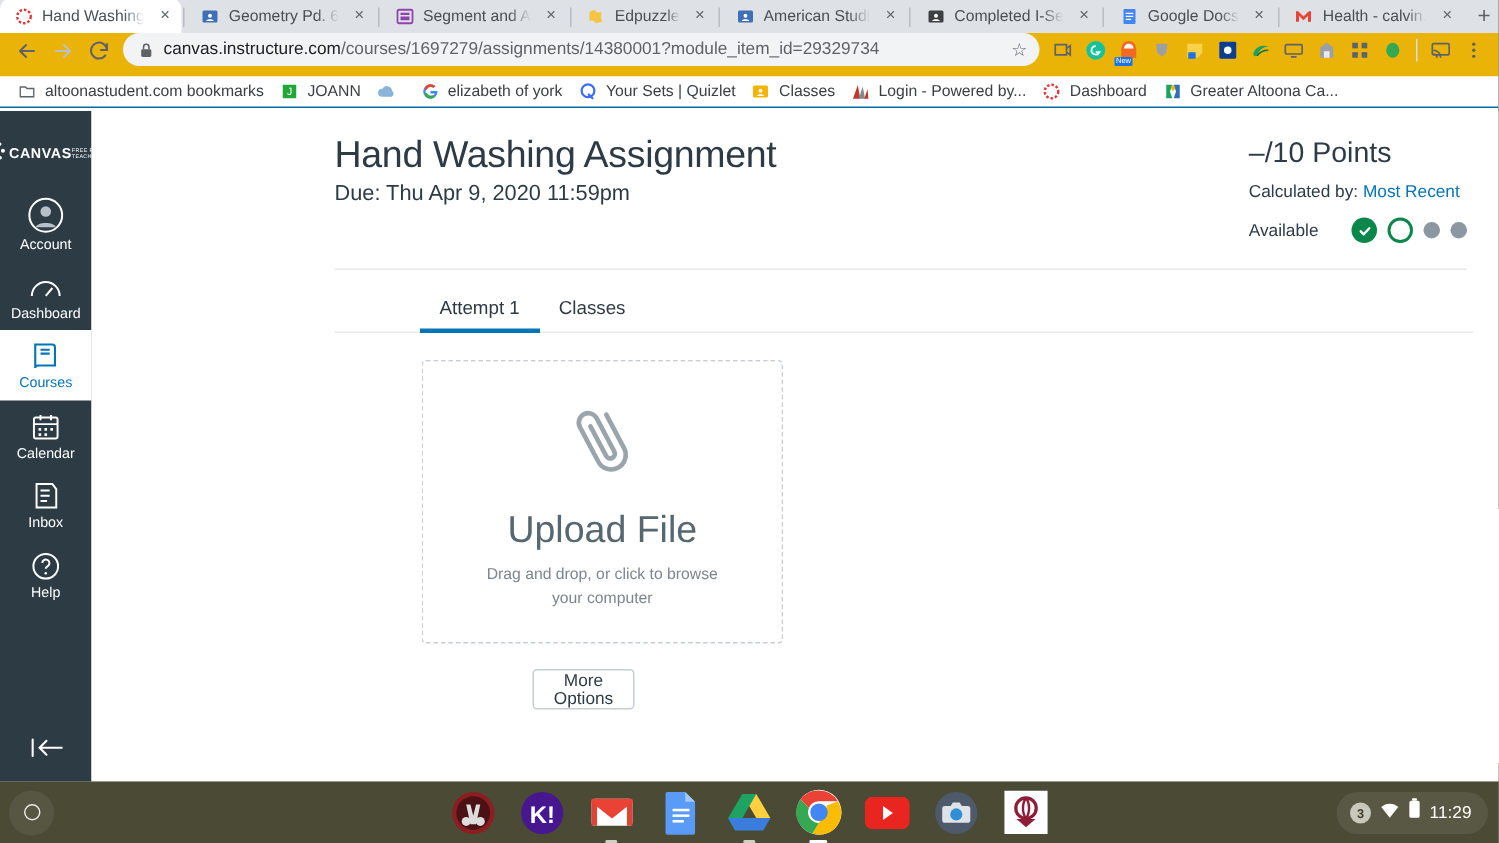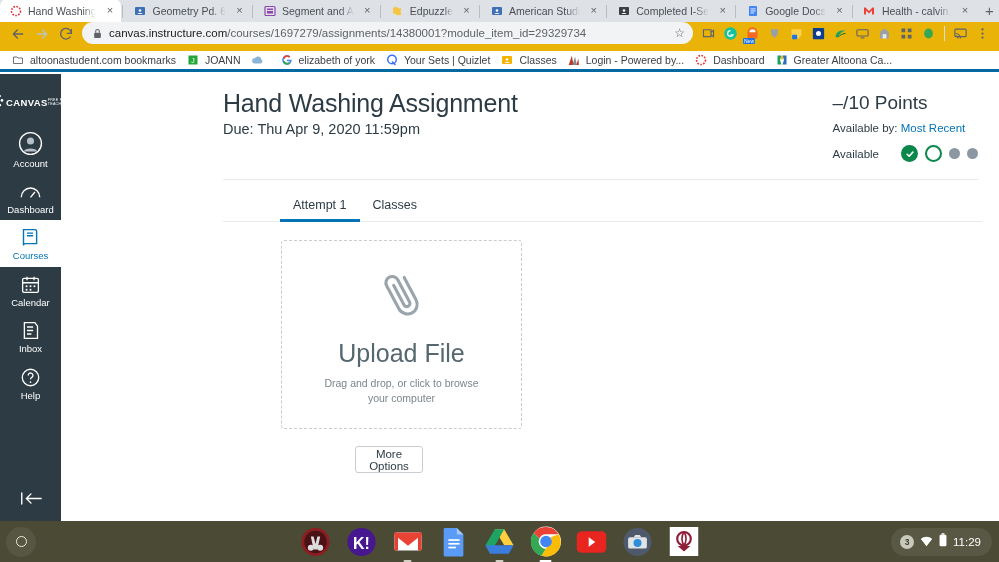--- a/index.html
+++ b/index.html
@@ -111,21 +111,21 @@
   }
   .vsep { width:1px; height:15px; background:#dadce0; margin:0 4px; }
 
   
   .bookmarks {
     height: 21px;
     background: #fff;
     display: flex;
     align-items: center;
     padding: 0 6px;
-    border-bottom: 3px solid #0369a1;
+    border-bottom: 1px solid #0369a1;
     overflow: hidden;
   }
   .bm {
     display: flex; align-items: center;
     font-size: 10.5px; color: #3c4043;
     padding: 0 5px;
     white-space: nowrap;
     flex: 0 0 auto;
   }
   .bm .bmico {
@@ -752,21 +752,21 @@
     <div class="content">
 
       <div class="headrow">
         <div>
           <div class="asgn-title">Hand Washing Assignment</div>
           <div class="asgn-due">Due: Thu Apr 9, 2020 11:59pm</div>
         </div>
         <div class="points">
           <div class="pts-val">–/10 Points</div>
           <div class="calcby">
-            <span>Available by: </span><a href="#">Most Recent</a>
+            <span>Calculated by: </span><a href="#">Most Recent</a>
           </div>
           <div class="availrow">
             <span class="avail-label">Available</span>
             <span class="pill done">
               <svg width="10" height="10" viewBox="0 0 14 14" fill="none" stroke="#fff" stroke-width="2.2" stroke-linecap="round" stroke-linejoin="round">
                   <path d="M3 7.3l2.8 2.8L11 4.4"></path>
                 </svg>
             </span>
             <span class="pill current"></span>
             <span class="pill dot"></span>

